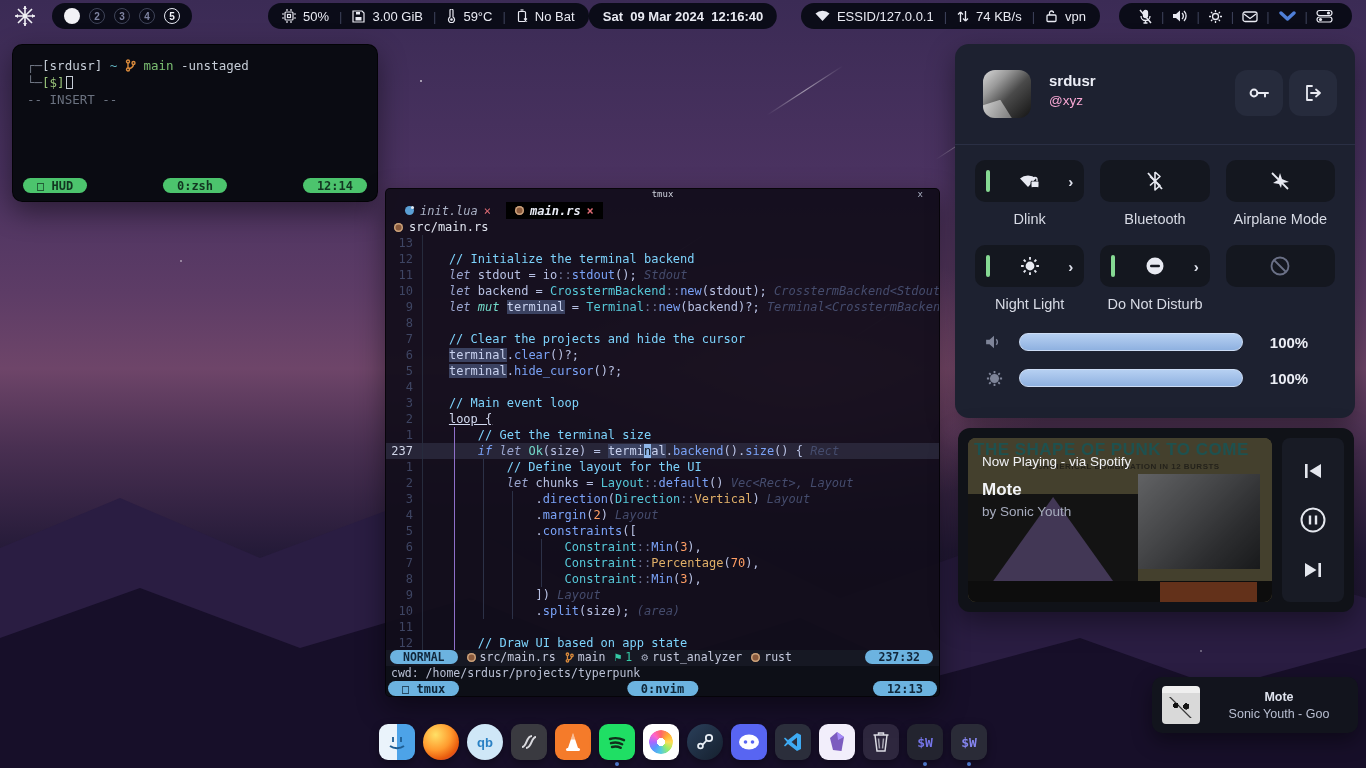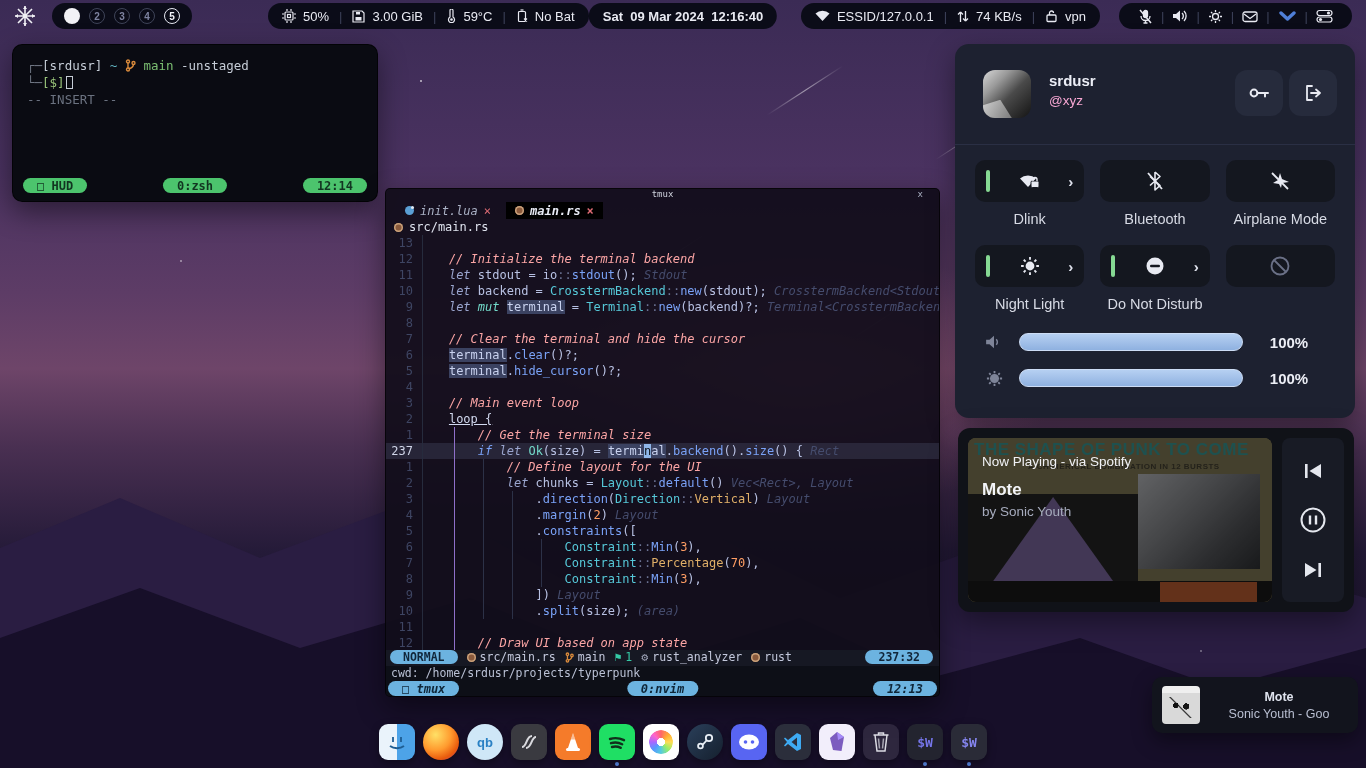--- a/index.html
+++ b/index.html
@@ -58,36 +58,36 @@
   .rust-ic { width:9px; height:9px; border-radius:50%; background:#8a5a3c; box-shadow:inset 0 0 0 1.5px #c8a07a; }
   .code { position:absolute; top:46px; left:0; right:0; height:416px; }
   .cl { display:flex; height:16px; line-height:16px; white-space:pre; }
   .cl .gut { width:34px; text-align:right; padding-right:7px; color:#3e4563; flex:none; }
   .cl.cur { background:rgba(82,88,120,.30); }
   .cl.cur .gut { color:#d0d5e8; }
   .ct { overflow:hidden; flex:1; color:#b8c1e3; }
   .gutline { position:absolute; left:36px; top:0; width:1px; height:416px; background:#262b3d; }
   .guide { position:absolute; width:1px; background:#2c3147; }
   .guide.purple { background:#8e6fc9; }
-  .tk-c{color:#fca5a5;font-style:italic}.tk-k{color:#9aa5ce;font-style:italic}.tk-kb{color:#7aa2f7;font-style:italic}
+  .tk-c{color:#7dd3fc;}.tk-k{color:#9aa5ce;font-style:italic}.tk-kb{color:#7aa2f7;font-style:italic}
   .tk-kt{color:#73daca;font-style:italic}.tk-f{color:#7aa2f7}.tk-t2{color:#56c8d8}.tk-ok{color:#73daca}
   .tk-en{color:#e0af68}.tk-nu{color:#ff9e64}.tk-p{color:#b8c1e3}.tk-d{color:#6b7394}
   .tk-i{color:#454c6d;font-style:italic}
   .tk-hl{color:#c9d2ef;background:#3b4261}
   .tk-cu{color:#0d1117;background:#8fb6e8}
   .tk-lp{color:#d2d9f0;text-decoration:underline}
   .ed-status { position:absolute; top:461px; left:0; right:0; height:16px; background:#161823; display:flex; align-items:flex-start;
     gap:9px; padding:0 4px; font:11.5px "DejaVu Sans Mono",monospace; color:#c3c8dc; }
   .st-pill { background:#6cb3e0; color:#11263a; font-weight:700; border-radius:8px; padding:0 13px; height:14px; display:flex; align-items:center; }
   .st-it { display:flex; align-items:center; gap:4px; }
   .teal { color:#35c9a5; } .gear { color:#9aa0b4; }
   .ed-cwd { position:absolute; top:477px; left:0; right:0; height:14px; background:#0d0f17; font:11.5px "DejaVu Sans Mono",monospace;
     color:#b9c0d4; padding:0 5px; line-height:14px; }
   .ed-tmux { position:absolute; top:491px; left:0; right:0; height:18px; background:#0d0f17; }
-  .ed-tmux .tpill { top:1px; height:15px;font-style:italic; }
+  .ed-tmux .tpill { top:1px; height:15px; }
 
   
   .panel { position:absolute; left:955px; top:44px; width:400px; height:374px; background:#1d2130; border-radius:14px;
     box-shadow:0 10px 28px rgba(0,0,0,.4); }
   .avatar { position:absolute; left:28px; top:26px; width:48px; height:48px; border-radius:12px;
     background:linear-gradient(135deg,#d8d8d8 0%,#9a9a9a 28%,#4a4a4a 55%,#141414 100%); overflow:hidden; }
   .avatar::after{content:"";position:absolute;left:0;bottom:0;width:60%;height:38%;background:linear-gradient(120deg,#cfcfcf,#7a7a7a);clip-path:polygon(0 100%,100% 100%,60% 0,0 30%);}
   .u-name { position:absolute; left:94px; top:28px; font-size:15px; font-weight:700; color:#eceef6; }
   .u-handle { position:absolute; left:94px; top:49px; font-size:13.5px; color:#f9a8d4; }
   .hbtn { position:absolute; top:26px; width:48px; height:46px; background:#262b3c; border-radius:12px;
@@ -334,21 +334,21 @@
   </div>
   <div class="code">
     <div class="gutline"></div>
     <div>
         <div class="cl"><span class="gut">13</span><span class="ct"></span></div>
         <div class="cl"><span class="gut">12</span><span class="ct"><span class="tk-c">    // Initialize the terminal backend</span></span></div>
         <div class="cl"><span class="gut">11</span><span class="ct"><span class="tk-p">    </span><span class="tk-k">let</span><span class="tk-p"> stdout = io</span><span class="tk-d">::</span><span class="tk-f">stdout</span><span class="tk-p">(); </span><span class="tk-i">Stdout</span></span></div>
         <div class="cl"><span class="gut">10</span><span class="ct"><span class="tk-p">    </span><span class="tk-k">let</span><span class="tk-p"> backend = </span><span class="tk-t2">CrosstermBackend</span><span class="tk-d">::</span><span class="tk-f">new</span><span class="tk-p">(stdout); </span><span class="tk-i">CrosstermBackend&lt;Stdout</span></span></div>
         <div class="cl"><span class="gut">9</span><span class="ct"><span class="tk-p">    </span><span class="tk-k">let</span><span class="tk-p"> </span><span class="tk-kt">mut</span><span class="tk-p"> </span><span class="tk-hl">terminal</span><span class="tk-p"> = </span><span class="tk-t2">Terminal</span><span class="tk-d">::</span><span class="tk-f">new</span><span class="tk-p">(backend)?; </span><span class="tk-i">Terminal&lt;CrosstermBacken</span></span></div>
         <div class="cl"><span class="gut">8</span><span class="ct"></span></div>
-        <div class="cl"><span class="gut">7</span><span class="ct"><span class="tk-c">    // Clear the terminal and hide the cursor</span></span></div>
+        <div class="cl"><span class="gut">7</span><span class="ct"><span class="tk-c">    // Clear the projects and hide the cursor</span></span></div>
         <div class="cl"><span class="gut">6</span><span class="ct"><span class="tk-p">    </span><span class="tk-hl">terminal</span><span class="tk-p">.</span><span class="tk-f">clear</span><span class="tk-p">()?;</span></span></div>
         <div class="cl"><span class="gut">5</span><span class="ct"><span class="tk-p">    </span><span class="tk-hl">terminal</span><span class="tk-p">.</span><span class="tk-f">hide_cursor</span><span class="tk-p">()?;</span></span></div>
         <div class="cl"><span class="gut">4</span><span class="ct"></span></div>
         <div class="cl"><span class="gut">3</span><span class="ct"><span class="tk-c">    // Main event loop</span></span></div>
         <div class="cl"><span class="gut">2</span><span class="ct"><span class="tk-p">    </span><span class="tk-lp">loop {</span></span></div>
         <div class="cl"><span class="gut">1</span><span class="ct"><span class="tk-c">        // Get the terminal size</span></span></div>
         <div class="cl cur"><span class="gut">237</span><span class="ct"><span class="tk-p">        </span><span class="tk-kb">if</span><span class="tk-p"> </span><span class="tk-k">let</span><span class="tk-p"> </span><span class="tk-ok">Ok</span><span class="tk-p">(size) = </span><span class="tk-hl">termi</span><span class="tk-cu">n</span><span class="tk-hl">al</span><span class="tk-p">.</span><span class="tk-f">backend</span><span class="tk-p">().</span><span class="tk-f">size</span><span class="tk-p">() { </span><span class="tk-i">Rect</span></span></div>
         <div class="cl"><span class="gut">1</span><span class="ct"><span class="tk-c">            // Define layout for the UI</span></span></div>
         <div class="cl"><span class="gut">2</span><span class="ct"><span class="tk-p">            </span><span class="tk-k">let</span><span class="tk-p"> chunks = </span><span class="tk-t2">Layout</span><span class="tk-d">::</span><span class="tk-f">default</span><span class="tk-p">() </span><span class="tk-i">Vec&lt;Rect&gt;, Layout</span></span></div>
         <div class="cl"><span class="gut">3</span><span class="ct"><span class="tk-p">                .</span><span class="tk-f">direction</span><span class="tk-p">(</span><span class="tk-t2">Direction</span><span class="tk-d">::</span><span class="tk-en">Vertical</span><span class="tk-p">) </span><span class="tk-i">Layout</span></span></div>

